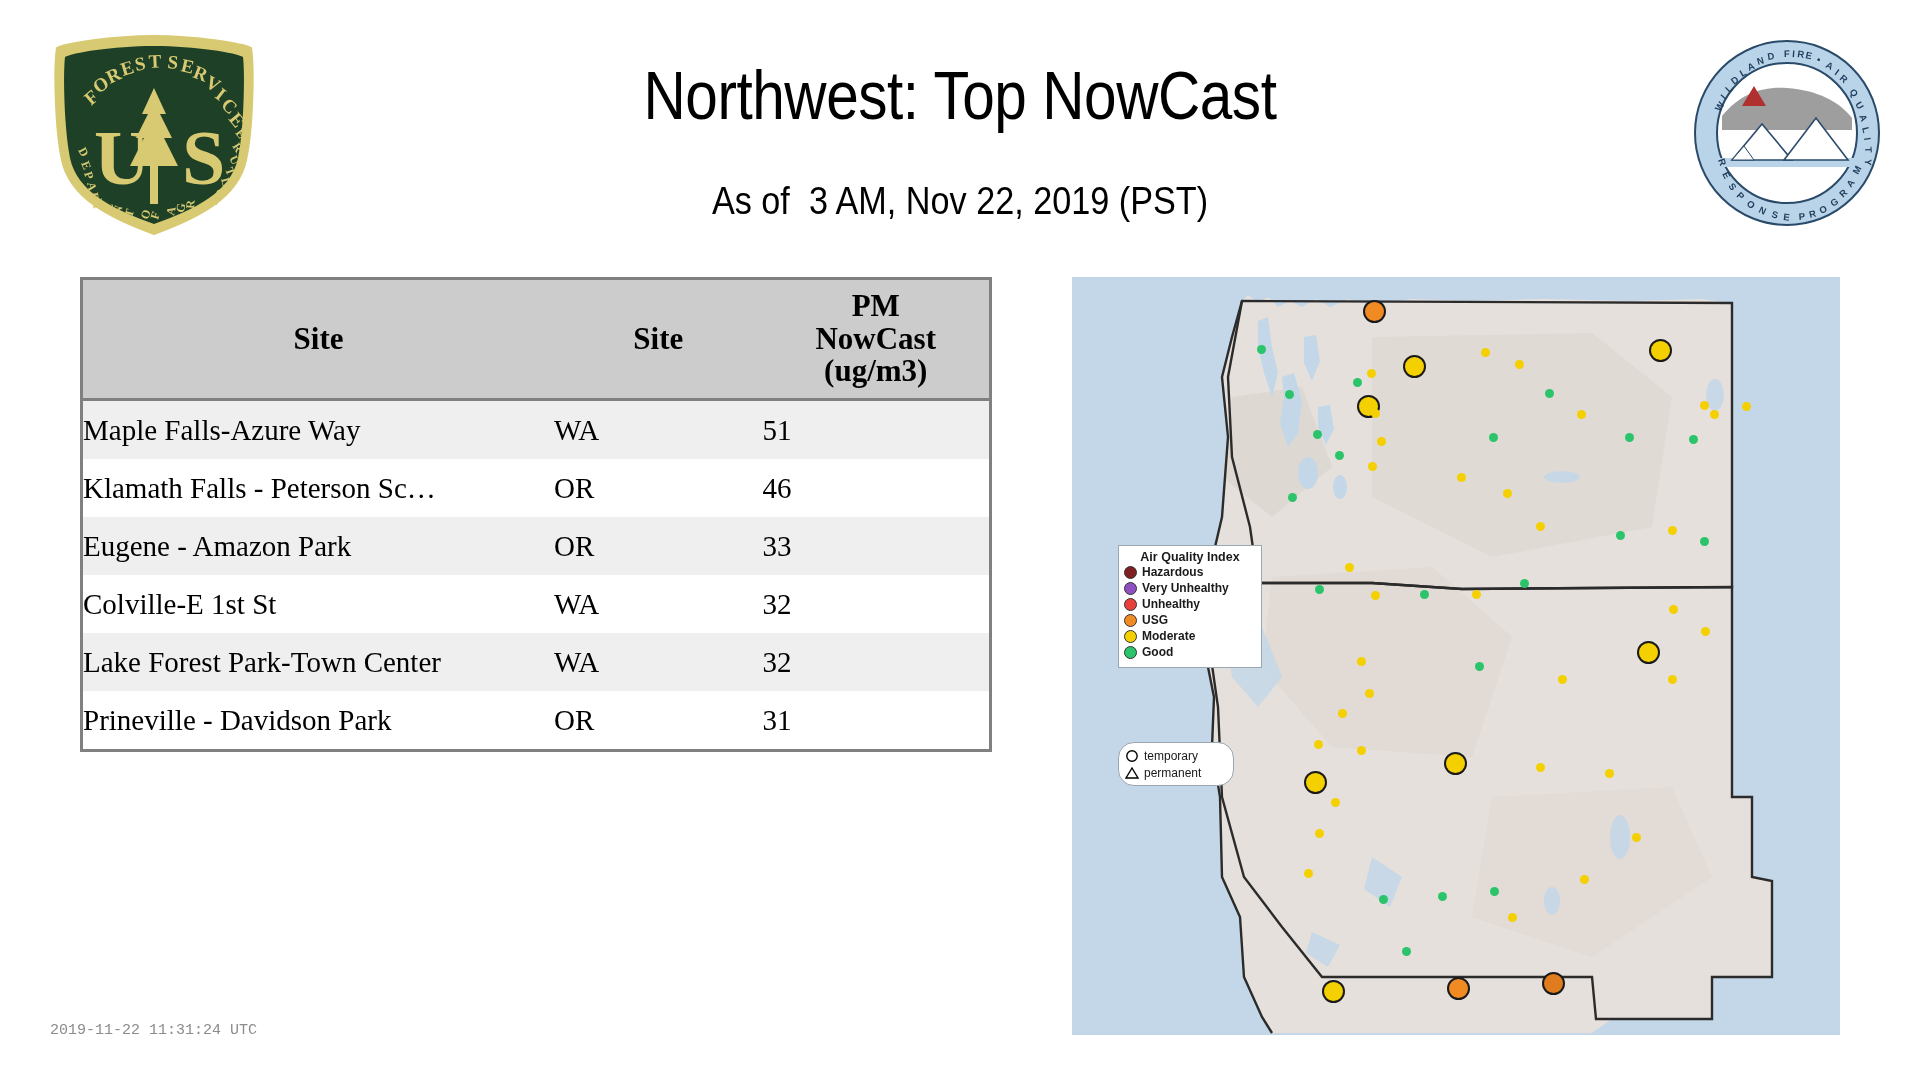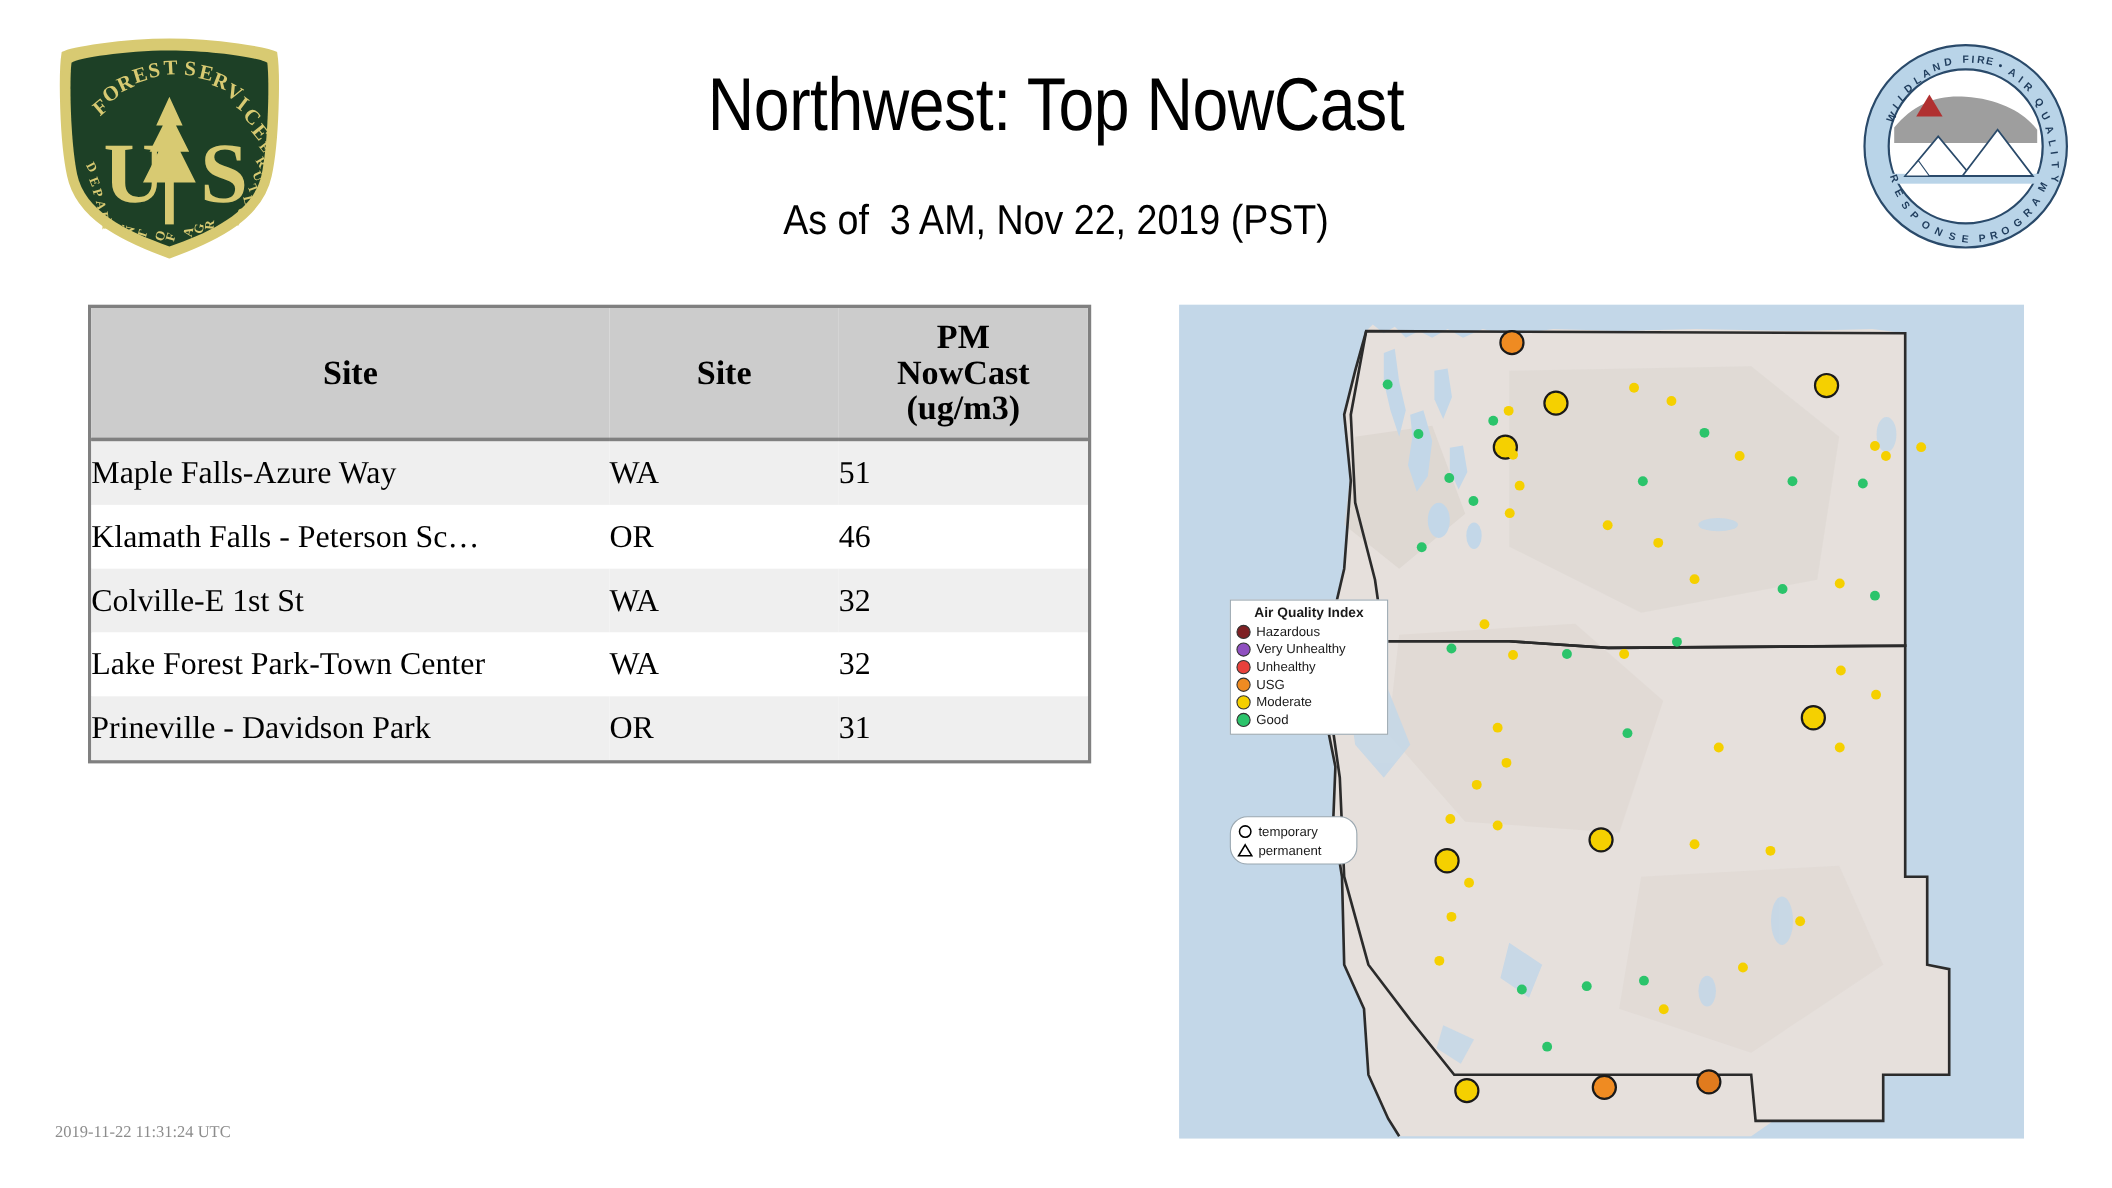--- a/index.html
+++ b/index.html
@@ -59,41 +59,41 @@
     height:58px;
     padding:0;
     border:none;
   }
   tbody tr:nth-child(odd){background:#efefef;}
   tbody tr:nth-child(even){background:#ffffff;}
 
   #timestamp{
     position:absolute;left:50px;top:1022px;
     font-size:15px;color:#8c8c8c;
-    font-family:Liberation Serif, serif;
+    font-family:Liberation Mono, monospace;
   }
 
   
   #map-panel{
     position:absolute;left:1072px;top:277px;width:768px;height:758px;
     background:#c3d7e8;
     overflow:hidden;
   }
   #map-svg{position:absolute;left:0;top:0;}
 
   .legend-box{
     position:absolute;
     background:#ffffff;
     border:1px solid #9aa7b0;
     font-family:"Liberation Sans", sans-serif;
     color:#1a1a1a;
   }
   #aqi-legend{left:46px;top:268px;width:132px;padding:4px 5px 5px 5px;}
   #aqi-legend .lg-title{font-size:12.5px;font-weight:bold;text-align:center;margin-bottom:2px;}
-  .lg-row{display:flex;align-items:center;height:16px;}
+  .lg-row{display:flex;align-items:flex-start;height:16px;font-weight:bold;}
   .lg-dot{width:11px;height:11px;border-radius:50%;border:1px solid #333;margin-right:5px;flex:none;}
   .lg-label{font-size:12px;line-height:12px;white-space:nowrap;}
 
   #sym-legend{left:46px;top:465px;width:104px;padding:4px 5px;border-radius:16px;}
   .sym-row{display:flex;align-items:center;height:17px;}
   .sym-ico{width:16px;height:14px;margin-right:4px;flex:none;}
   .sym-label{font-size:12px;line-height:12px;}
 
   .site-dot{position:absolute;border-radius:50%;}
   .small-dot{width:9px;height:9px;}
@@ -233,20 +233,25 @@
     <tbody id="table-body">
         <tr>
           <td>Maple Falls-Azure Way</td>
           <td>WA</td>
           <td>51</td>
         </tr>
         <tr>
           <td>Klamath Falls - Peterson Sc…</td>
           <td>OR</td>
           <td>46</td>
+        </tr>
+        <tr>
+          <td>Eugene - Amazon Park</td>
+          <td>OR</td>
+          <td>33</td>
         </tr>
         <tr>
           <td>Colville-E 1st St</td>
           <td>WA</td>
           <td>32</td>
         </tr>
         <tr>
           <td>Lake Forest Park-Town Center</td>
           <td>WA</td>
           <td>32</td>

